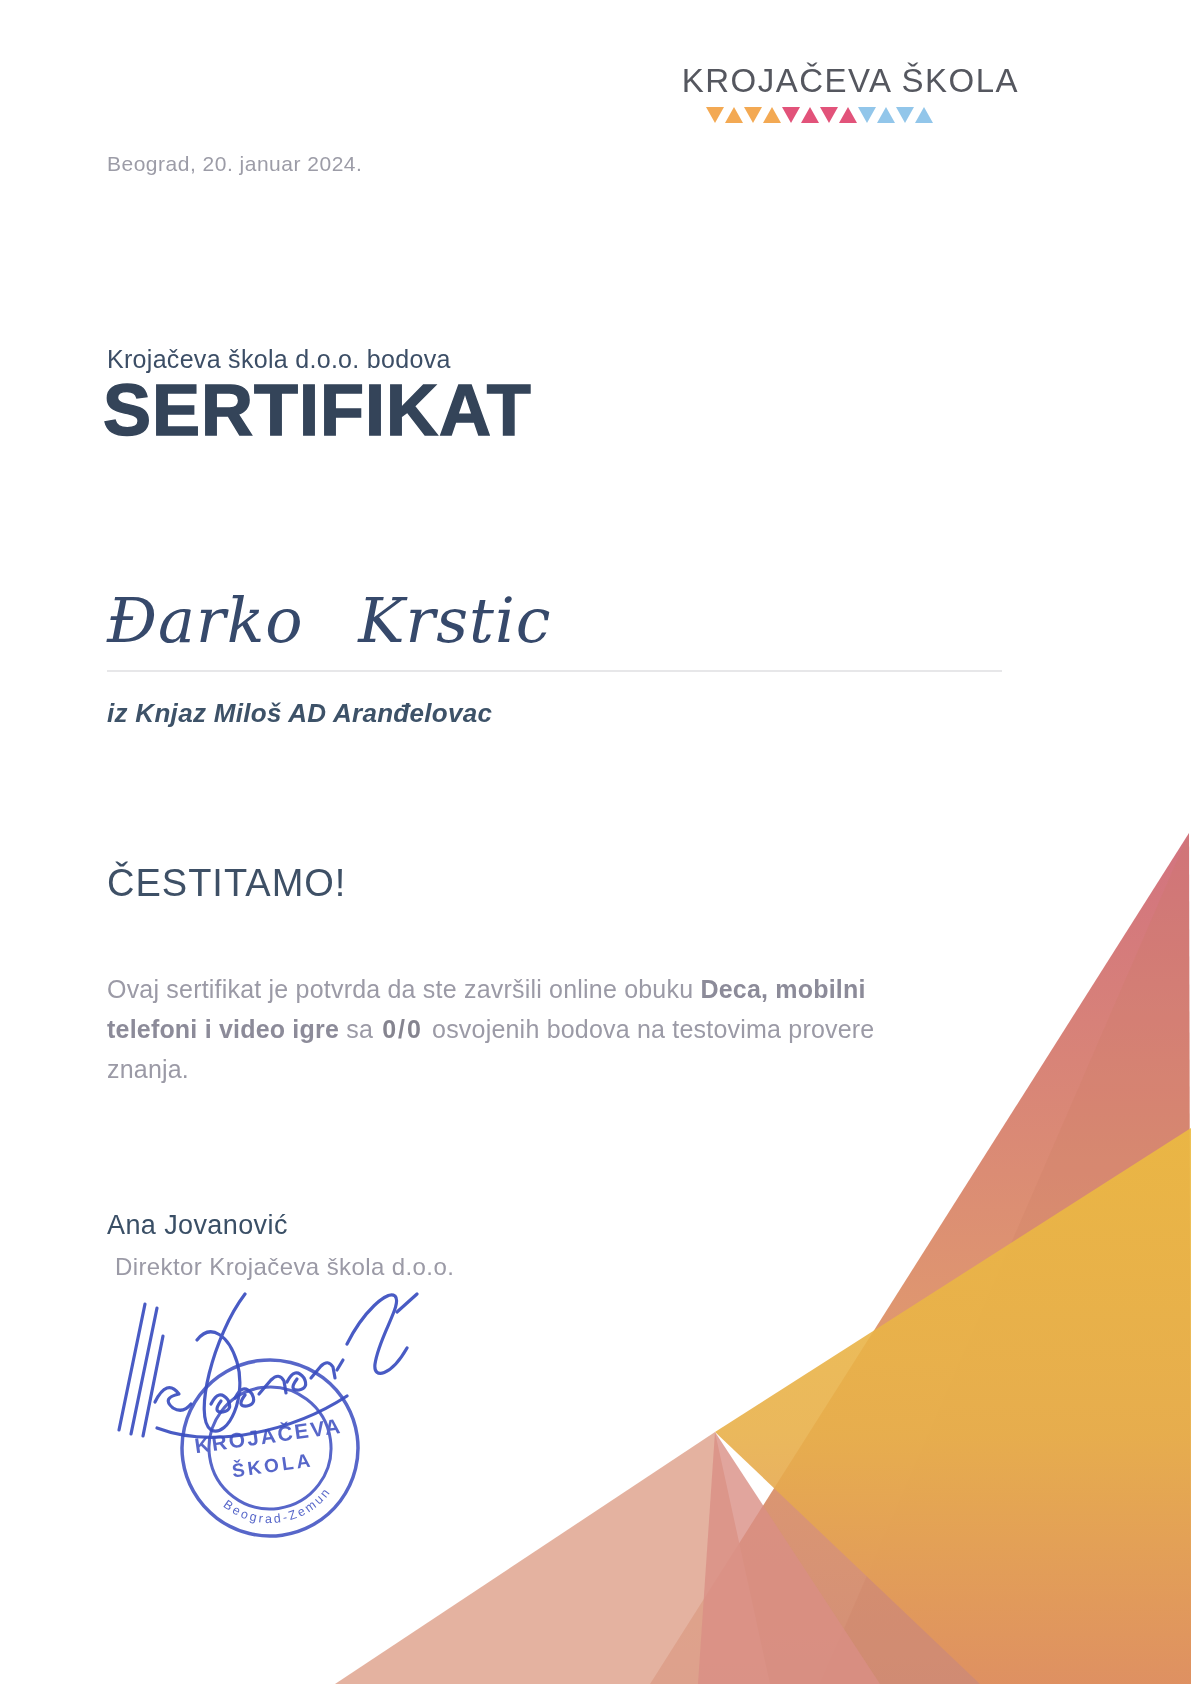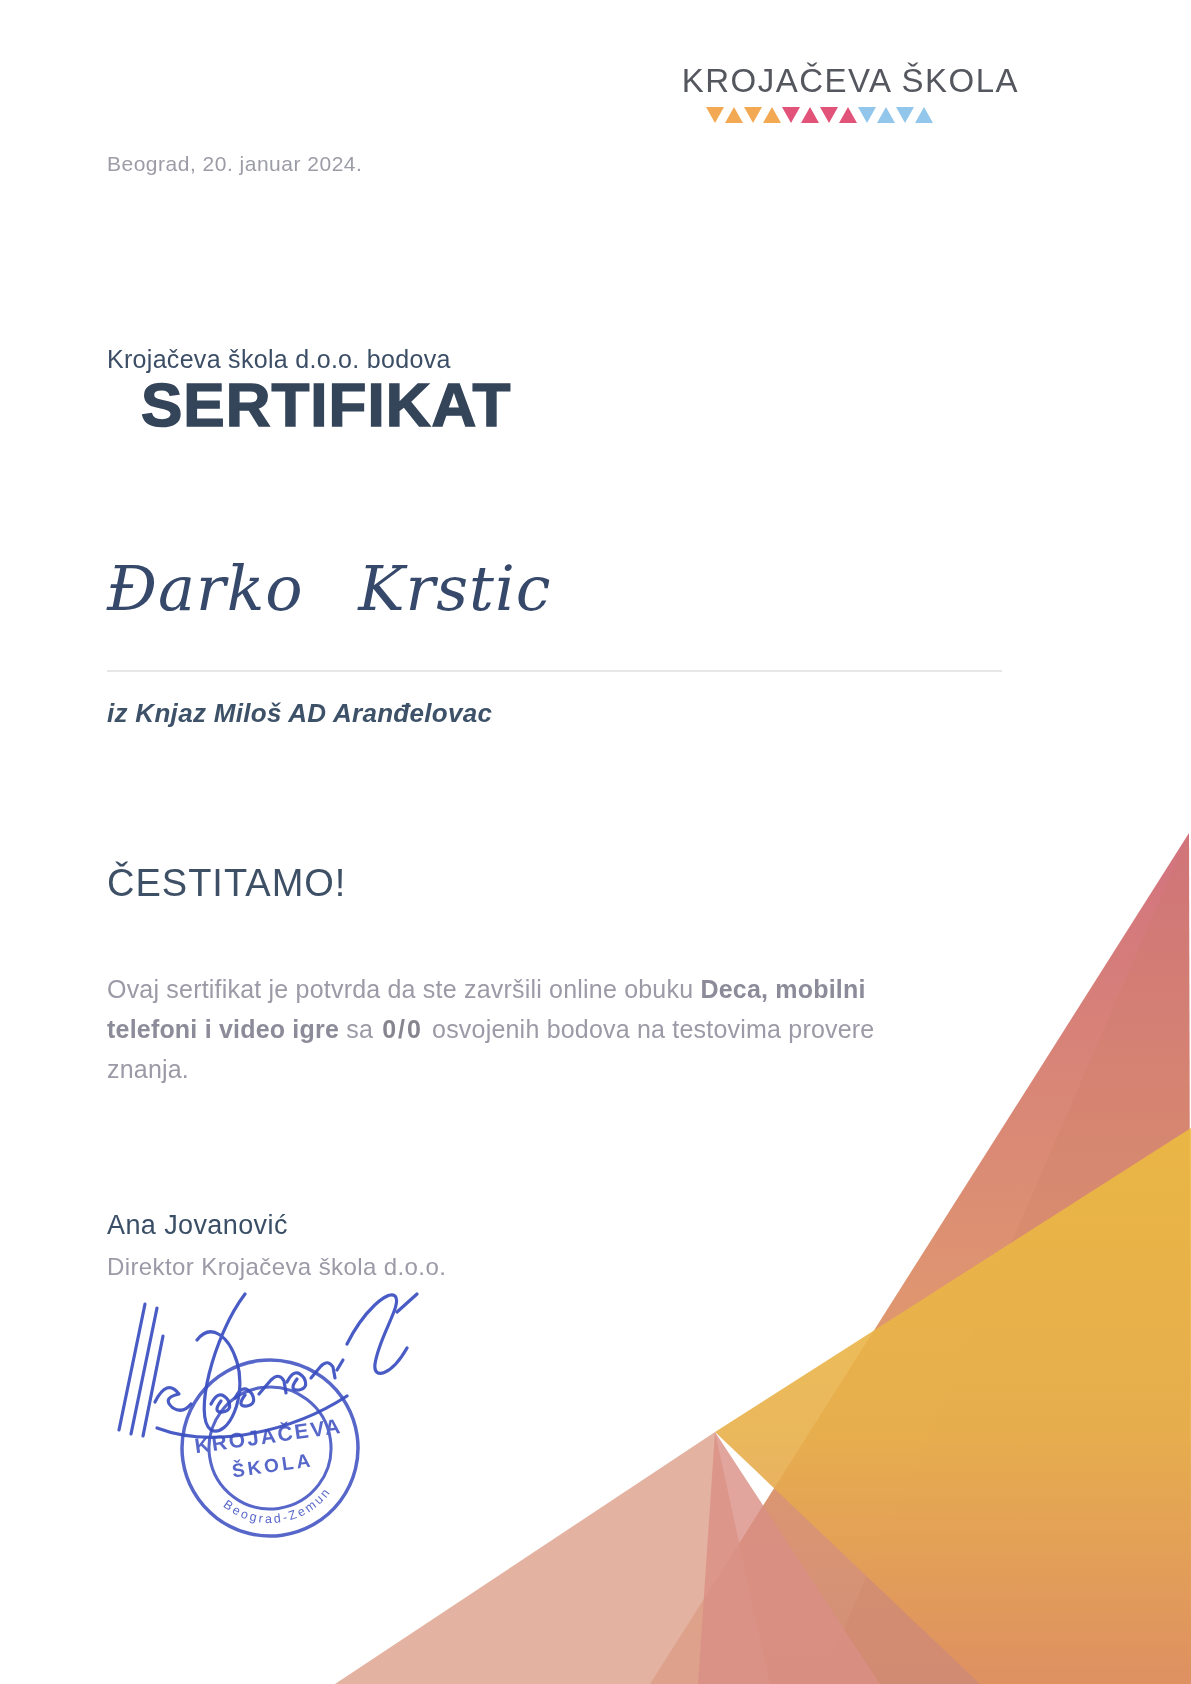--- a/index.html
+++ b/index.html
@@ -13,38 +13,38 @@
   
   .date{left:107px;top:108px;font-size:21px;color:#9C9CA7;letter-spacing:.5px;margin-top:44px;}
   .logo-title{right:172px;top:62px;font-size:33px;color:#55575F;letter-spacing:1.5px;text-align:center;}
   .logo-tris{left:706px;top:107px;display:flex;gap:1px;}
   .tri{display:block;width:0;height:0;border-left:9px solid transparent;border-right:9px solid transparent;}
   .tri.down{border-top:16px solid var(--c);}
   .tri.up{border-bottom:16px solid var(--c);}
 
   
   .issuer{left:107px;top:345px;font-size:25px;color:#3C4E66;letter-spacing:.3px;}
-  .big-title{left:103px;top:374px;font-size:62px;line-height:1;font-weight:bold;color:#344459;
-             letter-spacing:1px;margin-left:38px;-webkit-text-stroke:1.5px #344459;}
+  .big-title{left:103px;top:374px;font-size:72px;line-height:1;font-weight:bold;color:#344459;
+             letter-spacing:1px;-webkit-text-stroke:1.5px #344459;}
 
   
-  .recipient-name{left:107px;top:546px;font-size:62px;line-height:86px;color:#36496B;
+  .recipient-name{left:107px;top:578px;font-size:62px;line-height:86px;color:#36496B;
                   font-family:"DejaVu Serif",cursive;font-style:italic;word-spacing:34px;letter-spacing:1px;}
   .name-line{left:107px;top:670px;width:895px;height:2px;background:#E7E7E9;}
   .origin{left:107px;top:698px;font-size:26px;font-style:italic;font-weight:bold;color:#3D5268;letter-spacing:.3px;}
 
   
   .greeting{left:107px;top:862px;font-size:38px;color:#3E5066;letter-spacing:1px;text-align:center;}
   .body-par{left:107px;top:944px;width:845px;font-size:25px;line-height:40px;color:#9B9AA6;letter-spacing:.2px;}
   .body-par b{color:#8C8B99;}
   .score{font-weight:bold;color:#85848F;letter-spacing:2px;margin:0 2px;}
 
   
   .signer-name{left:107px;top:1210px;font-size:27px;color:#3A4F66;letter-spacing:.4px;}
-  .signer-title{left:107px;top:1253px;font-size:24px;color:#9B9AA6;letter-spacing:.4px;}
+  .signer-title{left:115px;top:1253px;font-size:24px;color:#9B9AA6;letter-spacing:.4px;}
 
   .sig-svg{left:95px;top:1278px;z-index:3;}
   .stamp-svg{left:153px;top:1331px;z-index:2;opacity:.88;}
   .content{position:relative;z-index:1;}
 </style>
 </head>
 <body>
 
 <div class="page">
 

